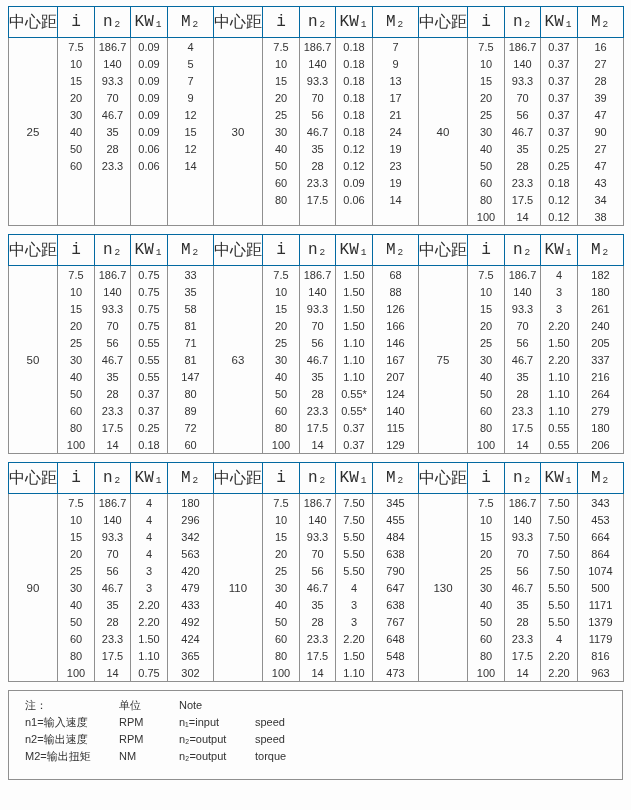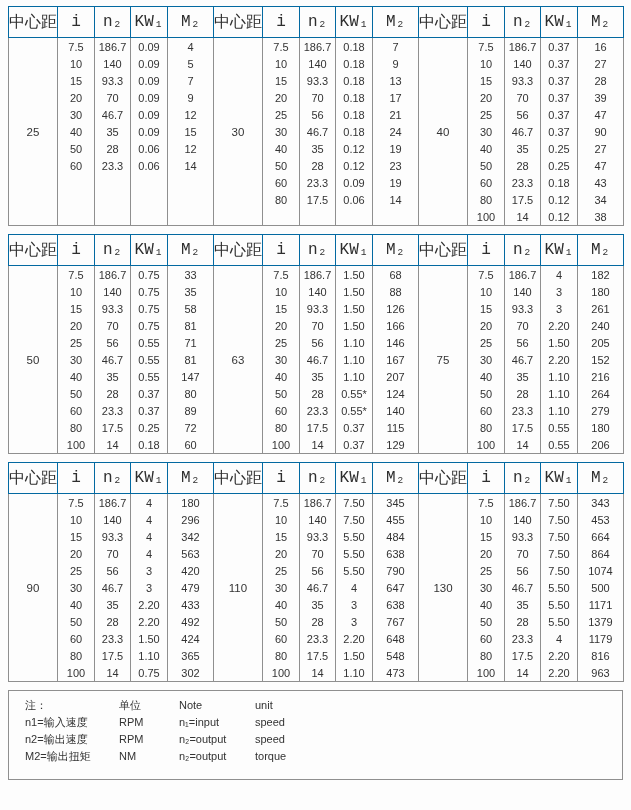--- a/index.html
+++ b/index.html
@@ -361,21 +361,21 @@
           <td>46.7</td>
           <td>0.55</td>
           <td>81</td>
           <td>30</td>
           <td>46.7</td>
           <td>1.10</td>
           <td>167</td>
           <td>30</td>
           <td>46.7</td>
           <td>2.20</td>
-          <td>152</td>
+          <td>337</td>
         </tr>
         <tr>
           <td>40</td>
           <td>35</td>
           <td>0.55</td>
           <td>147</td>
           <td>40</td>
           <td>35</td>
           <td>1.10</td>
           <td>207</td>
@@ -638,21 +638,20 @@
           <td>963</td>
         </tr>
       </tbody>
     </table>
 
   <div class="notes">
       <div class="note-row">
         <div class="note-cell">注：</div>
         <div class="note-cell">单位</div>
         <div class="note-cell">Note</div>
-        <div class="note-cell">unit</div>
       </div>
       <div class="note-row">
         <div class="note-cell">n1=输入速度</div>
         <div class="note-cell">RPM</div>
         <div class="note-cell">n₁=input</div>
         <div class="note-cell">speed</div>
       </div>
       <div class="note-row">
         <div class="note-cell">n2=输出速度</div>
         <div class="note-cell">RPM</div>

